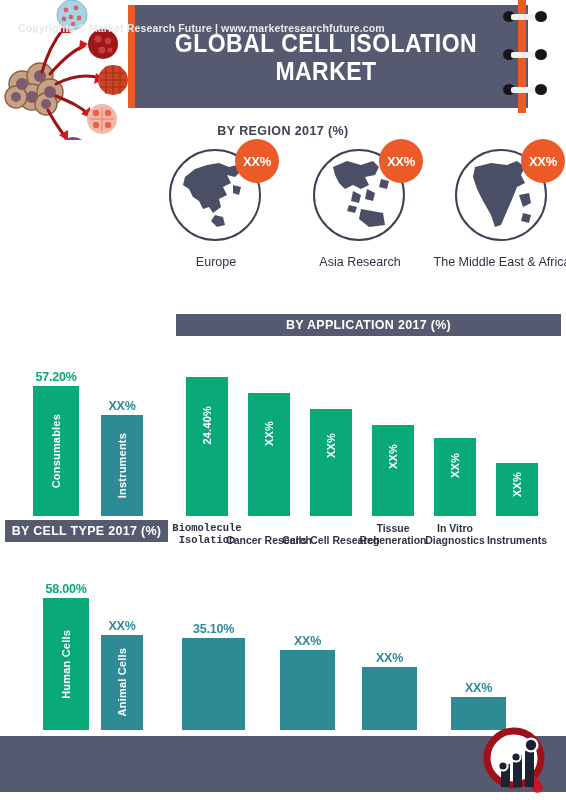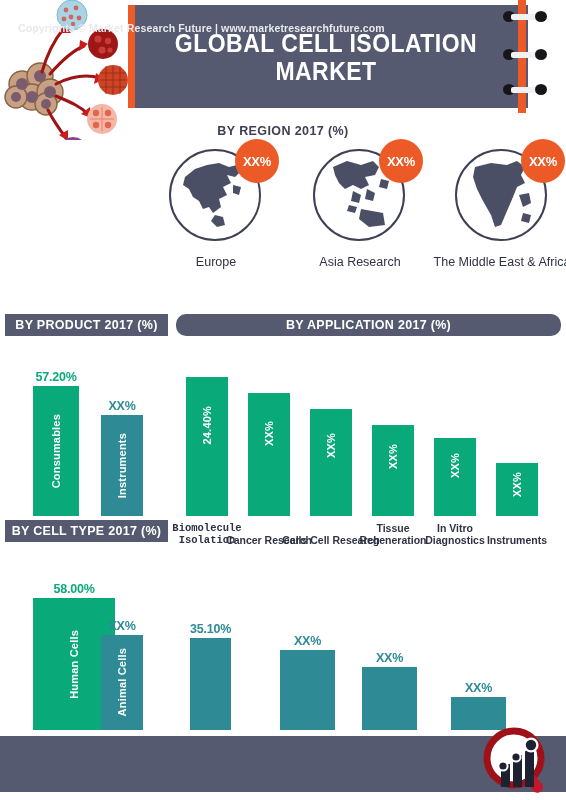--- a/index.html
+++ b/index.html
@@ -62,21 +62,21 @@
   .r0{left:7px;} .r1{left:151px;} .r2{left:295px;} .r3{left:437px;}
 
   
   .secbar{
     position:absolute;background:#555a70;color:#fff;display:flex;
     align-items:center;justify-content:center;font-weight:bold;
     font-size:12.5px;letter-spacing:0.3px;height:22px;
     font-family:"Liberation Sans Narrow","Liberation Sans",sans-serif;
   }
   .sb-product{left:5px;top:314px;width:163px;}
-  .sb-app{left:176px;top:314px;width:385px;border-radius:10px;}
+  .sb-app{left:176px;top:314px;width:385px;}
   .sb-celltype{left:5px;top:520px;width:163px;}
   .sb-enduser{left:176px;top:520px;width:385px;}
 
   
   .panel{position:absolute;}
   .p-product{left:5px;top:338px;width:163px;height:178px;}
   .p-app{left:176px;top:338px;width:385px;height:178px;}
   .p-celltype{left:5px;top:544px;width:163px;height:186px;}
   .p-enduser{left:176px;top:544px;width:385px;height:186px;}
 
@@ -259,21 +259,20 @@
             <path d="M58 40 L68 38 L70 48 L62 52 Z"></path>
             <path d="M62 58 L70 60 L68 68 L60 66 Z"></path>
           </svg>
         </div>
       </div>
       <div class="badge">XX%</div>
       <div class="rlabel">The Middle East &amp; Africa</div>
     </div>
   </div>
 
-  <div class="secbar sb-product">BY PRODUCT 2017 (%)</div>
   <div class="secbar sb-app">BY APPLICATION 2017 (%)</div>
   <div class="secbar sb-celltype">BY CELL TYPE 2017 (%)</div>
 
   <div class="panel p-product">
     <div class="bar" style="left:28px;width:46px;height:130px;">
       <div class="val vgreen" style="bottom:132px;">57.20%</div>
       <div class="rect green" style="height:130px;">
         <span class="vlabel">Consumables</span>
       </div>
     </div>
@@ -318,36 +317,36 @@
     </div>
     <div class="bar" style="left:320px;width:42px;height:53px;">
       <div class="rect green" style="height:53px;">
         <span class="vlabel" style="margin-bottom:10px;">XX%</span>
       </div>
       <div class="cat" style="bottom:-30px;">Instruments</div>
     </div>
   </div>
 
   <div class="panel p-celltype">
-    <div class="bar" style="left:28px;width:46px;height:132px;padding-left:36px;">
+    <div class="bar" style="left:38px;width:46px;height:132px;">
       <div class="val vgreen" style="bottom:134px;">58.00%</div>
       <div class="rect green" style="height:132px;">
         <span class="vlabel">Human Cells</span>
       </div>
     </div>
     <div class="bar" style="left:96px;width:42px;height:95px;">
       <div class="val vteal" style="bottom:97px;">XX%</div>
       <div class="rect teal" style="height:95px;">
         <span class="vlabel">Animal Cells</span>
       </div>
     </div>
   </div>
 
   <div class="panel p-enduser">
-    <div class="bar" style="left:14px;width:41px;height:92px;">
+    <div class="bar" style="left:6px;width:63px;height:92px;">
       <div class="val vteal" style="bottom:94px;">35.10%</div>
       <div class="rect teal" style="height:92px;"></div>
       <div class="cat" style="bottom:-43px;">Research Laboratories and Institutes</div>
     </div>
     <div class="bar" style="left:104px;width:55px;height:80px;">
       <div class="val vteal" style="bottom:82px;">XX%</div>
       <div class="rect teal" style="height:80px;"></div>
       <div class="cat" style="bottom:-43px;">Biotechnology and Biopharmaceutical Companies</div>
     </div>
     <div class="bar" style="left:186px;width:55px;height:63px;">

